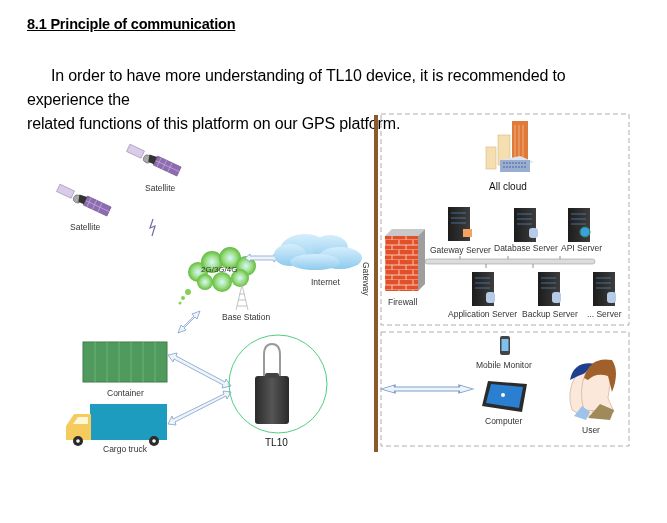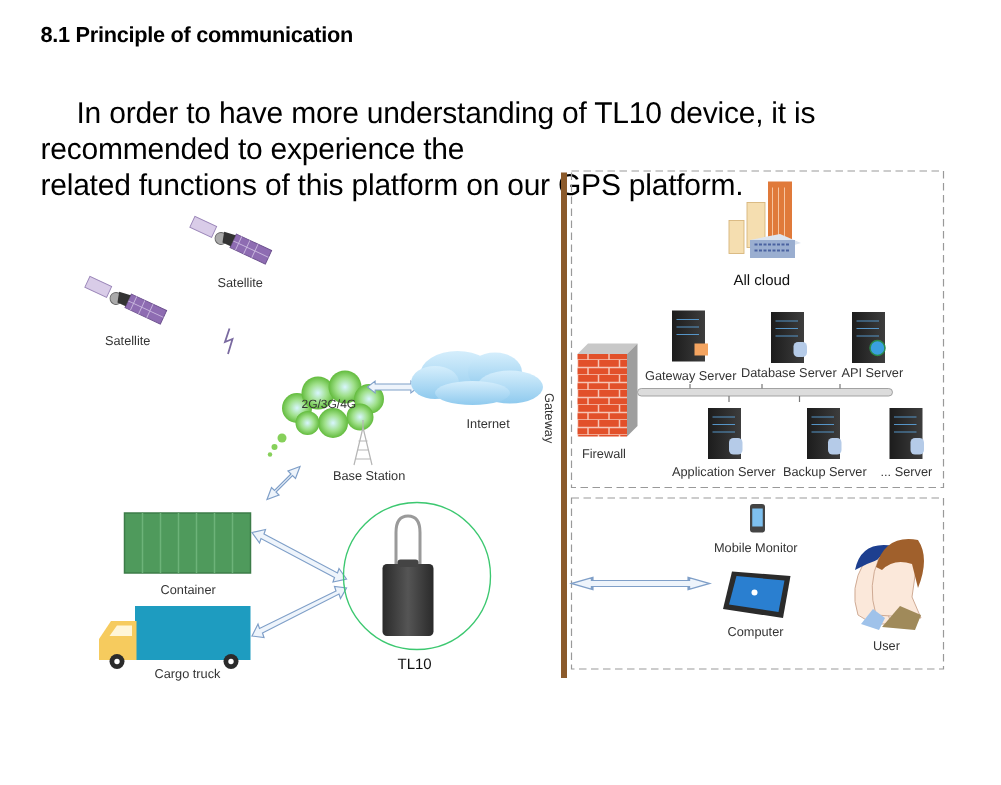--- a/index.html
+++ b/index.html
@@ -1,18 +1,18 @@
 <!DOCTYPE html>
 <html><head>
 <meta charset="utf-8">
 <style>
   html, body { margin: 0; padding: 0; background: #ffffff; }
   body { width: 667px; height: 523px; position: relative; overflow: hidden; font-family: "Liberation Sans", sans-serif; color: #000; }
-  .heading { position: absolute; left: 27px; top: 16px; font-size: 14.5px; font-weight: bold; letter-spacing: -0.2px; }
-  .para { position: absolute; left: 27px; top: 64px; width: 600px; font-size: 20px; line-height: 24px; letter-spacing: -0.15px; }
+  .heading { position: absolute; left: 27px; top: 16px; font-size: 14.5px; font-weight: bold; letter-spacing: -0.2px; text-decoration: underline; }
+  .para { position: absolute; left: 27px; top: 64px; width: 600px; font-size: 16px; line-height: 24px; letter-spacing: -0.15px; }
   .para .indent { display: inline-block; width: 24px; }
   .diagram { position: absolute; left: 0; top: 0; width: 667px; height: 523px; }
   .lbl { font-family: "Liberation Sans", sans-serif; font-size: 8.5px; fill: #333; }
   .lbl-dark { font-family: "Liberation Sans", sans-serif; font-size: 10px; fill: #111; }
 </style>
 </head>
 <body>
 
 <div class="heading">8.1 Principle of communication</div>
 <div class="para">

